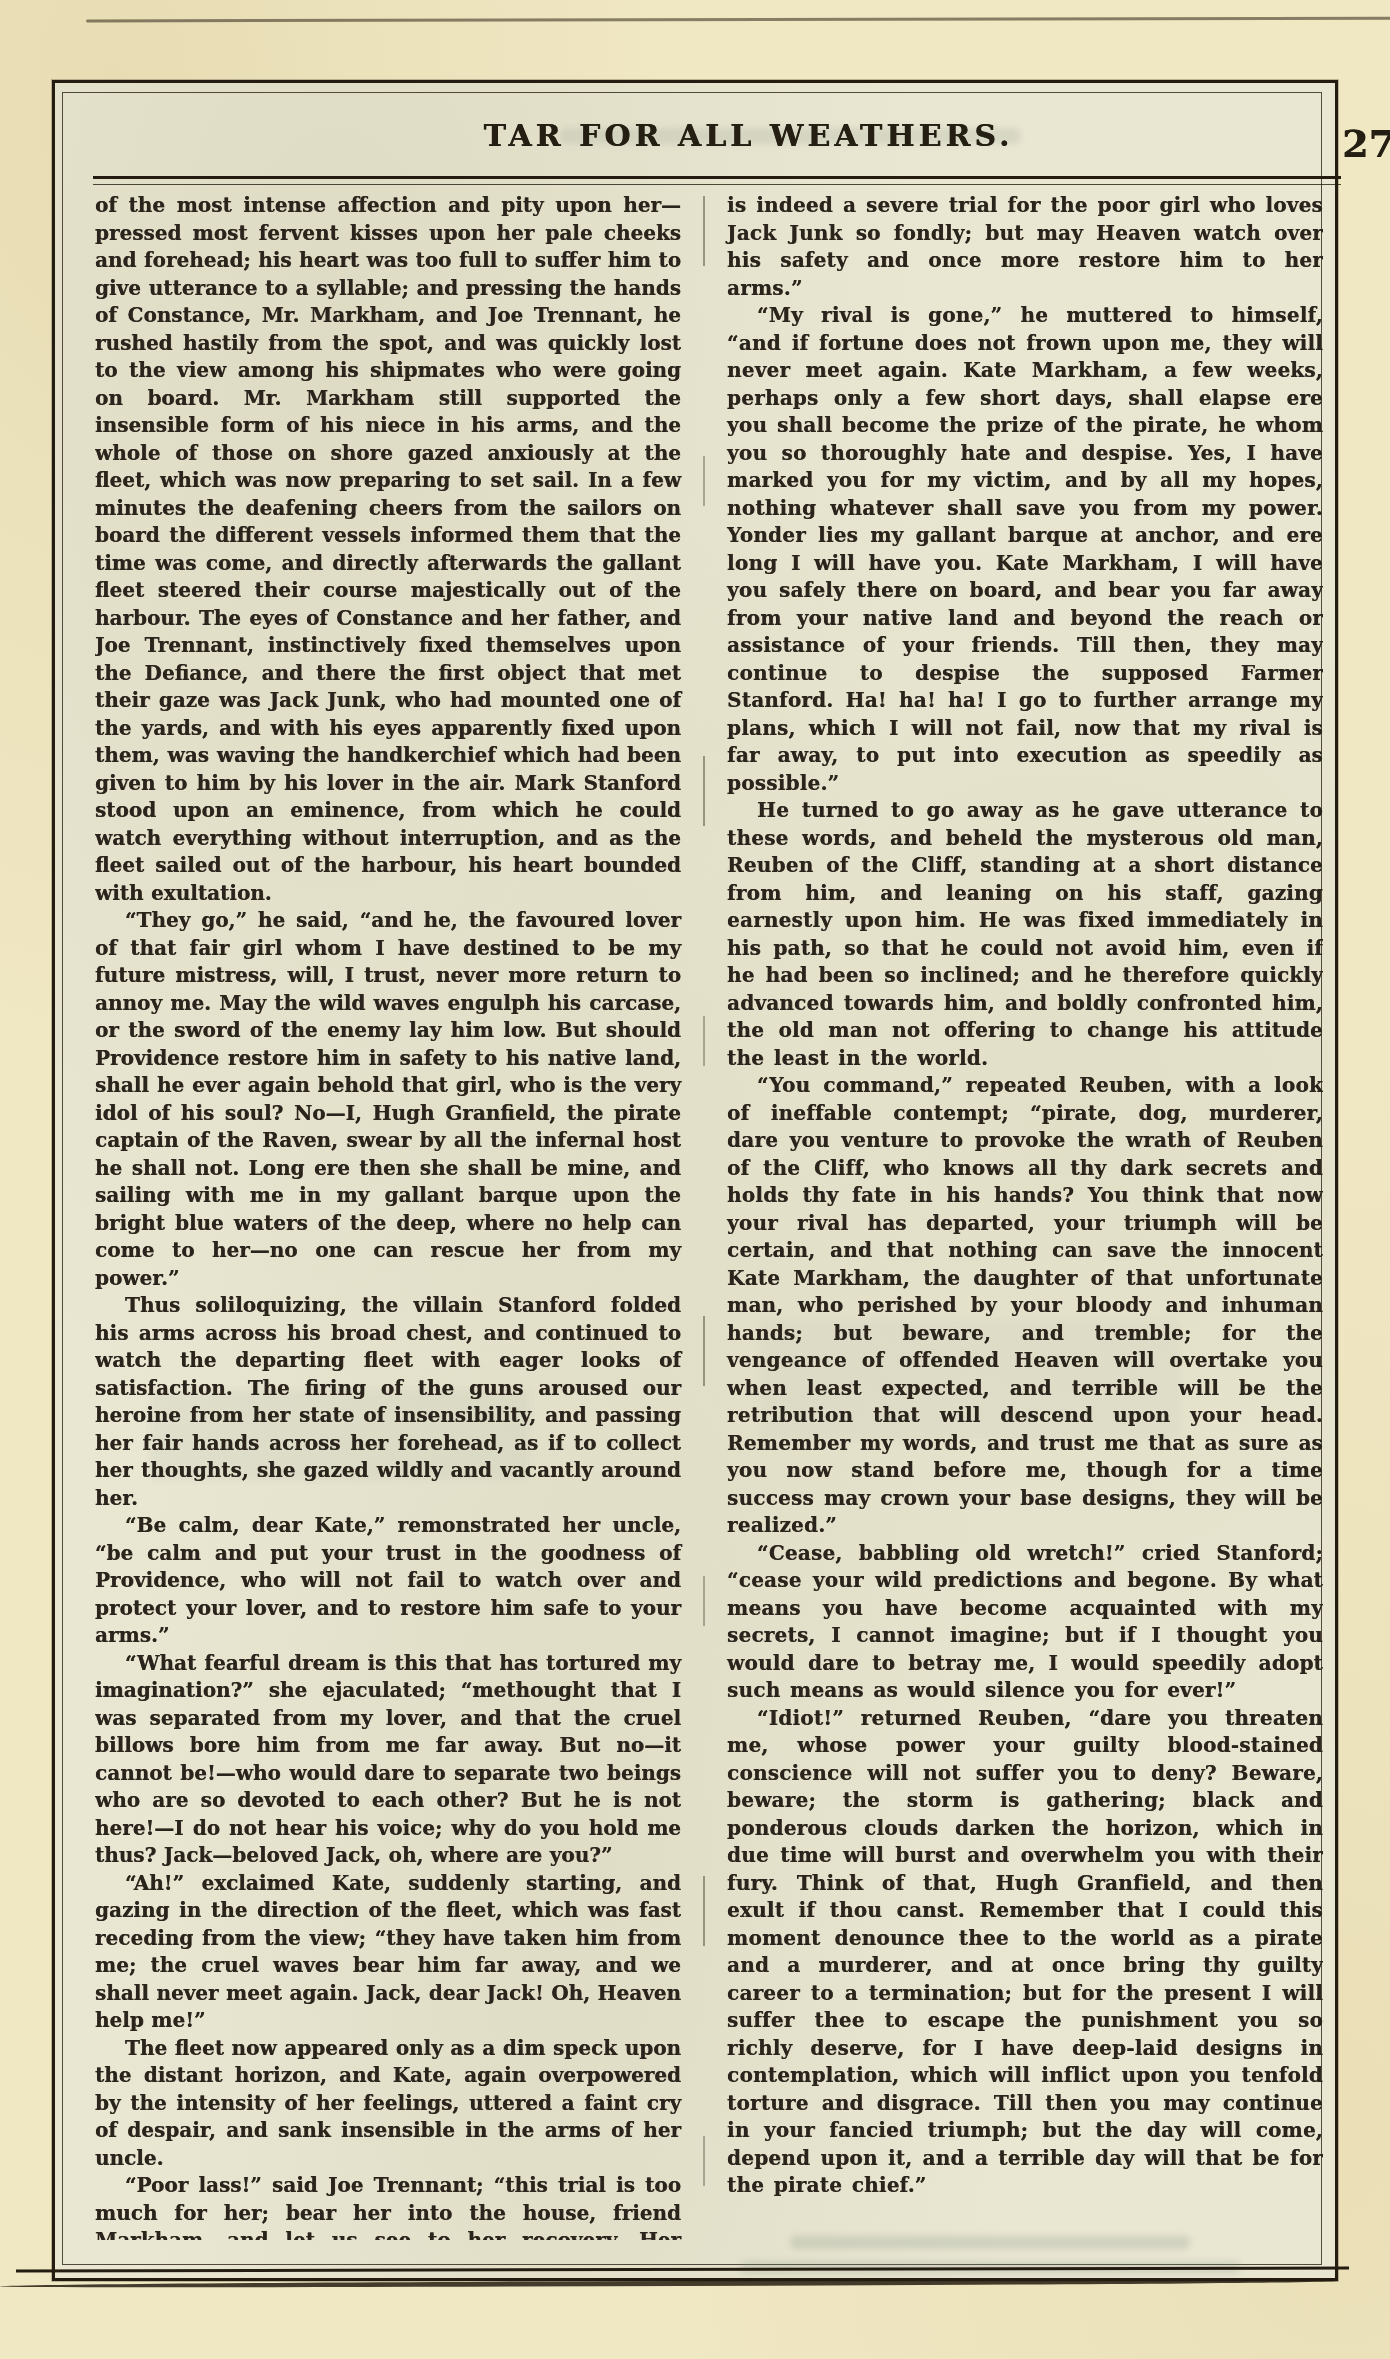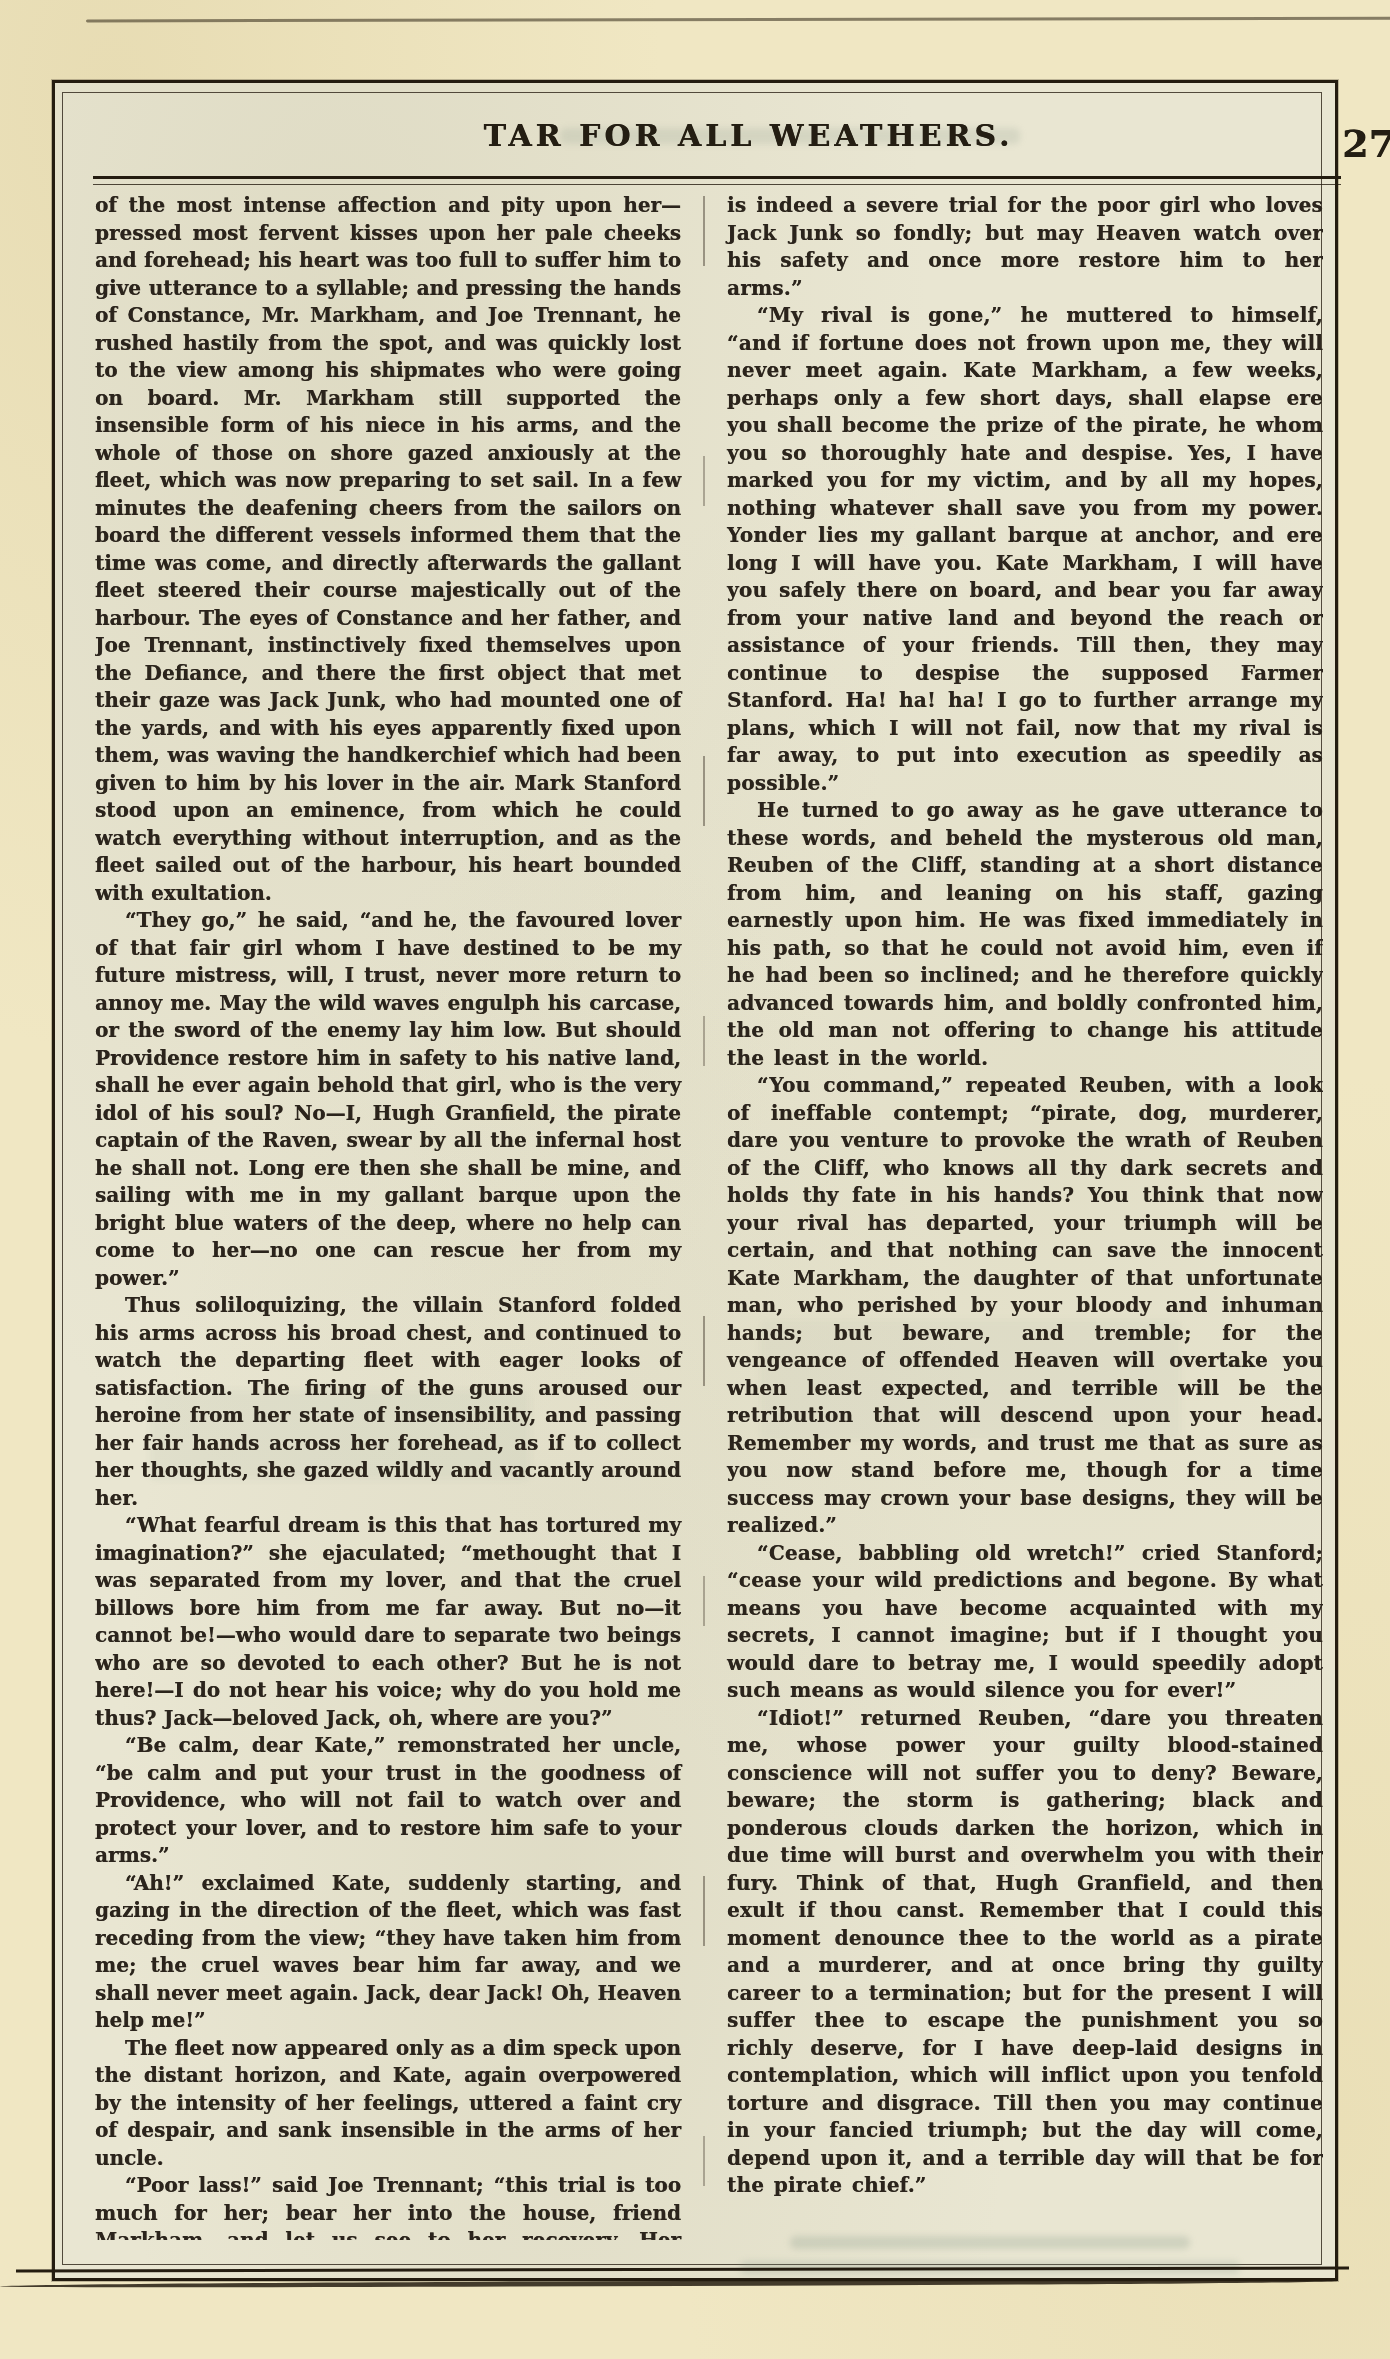--- a/index.html
+++ b/index.html
@@ -125,22 +125,22 @@
     <span class="title">TAR FOR ALL WEATHERS.</span>
   </div>
   <div class="page-number">27</div>
   <div class="header-rule"></div>
 
   <div class="columns">
     <div class="col left">
       <p class="no-indent">of the most intense affection and pity upon her— pressed most fervent kisses upon her pale cheeks and forehead; his heart was too full to suffer him to give utterance to a syllable; and pressing the hands of Constance, Mr. Markham, and Joe Trennant, he rushed hastily from the spot, and was quickly lost to the view among his shipmates who were going on board.  Mr. Markham still supported the insensible form of his niece in his arms, and the whole of those on shore gazed anxiously at the fleet, which was now preparing to set sail.  In a few minutes the deafening cheers from the sailors on board the different vessels informed them that the time was come, and directly afterwards the gallant fleet steered their course majestically out of the harbour.  The eyes of Constance and her father, and Joe Trennant, instinctively fixed themselves upon the Defiance, and there the first object that met their gaze was Jack Junk, who had mounted one of the yards, and with his eyes apparently fixed upon them, was waving the handkerchief which had been given to him by his lover in the air.  Mark Stanford stood upon an eminence, from which he could watch everything without interruption, and as the fleet sailed out of the harbour, his heart bounded with exultation.</p>
       <p>“They go,” he said, “and he, the favoured lover of that fair girl whom I have destined to be my future mistress, will, I trust, never more return to annoy me.  May the wild waves engulph his carcase, or the sword of the enemy lay him low.  But should Providence restore him in safety to his native land, shall he ever again behold that girl, who is the very idol of his soul?  No—I, Hugh Granfield, the pirate captain of the Raven, swear by all the infernal host he shall not.  Long ere then she shall be mine, and sailing with me in my gallant barque upon the bright blue waters of the deep, where no help can come to her—no one can rescue her from my power.”</p>
       <p>Thus soliloquizing, the villain Stanford folded his arms across his broad chest, and continued to watch the departing fleet with eager looks of satisfaction.  The firing of the guns aroused our heroine from her state of insensibility, and passing her fair hands across her forehead, as if to collect her thoughts, she gazed wildly and vacantly around her.</p>
+      <p>“Be calm, dear Kate,” remonstrated her uncle, “be calm and put your trust in the goodness of Providence, who will not fail to watch over and protect your lover, and to restore him safe to your arms.”</p>
       <p>“What fearful dream is this that has tortured my imagination?” she ejaculated; “methought that I was separated from my lover, and that the cruel billows bore him from me far away.  But no—it cannot be!—who would dare to separate two beings who are so devoted to each other? But he is not here!—I do not hear his voice; why do you hold me thus?  Jack—beloved Jack, oh, where are you?”</p>
-      <p>“Be calm, dear Kate,” remonstrated her uncle, “be calm and put your trust in the goodness of Providence, who will not fail to watch over and protect your lover, and to restore him safe to your arms.”</p>
       <p>“Ah!” exclaimed Kate, suddenly starting, and gazing in the direction of the fleet, which was fast receding from the view; “they have taken him from me; the cruel waves bear him far away, and we shall never meet again.  Jack, dear Jack! Oh, Heaven help me!”</p>
       <p>The fleet now appeared only as a dim speck upon the distant horizon, and Kate, again overpowered by the intensity of her feelings, uttered a faint cry of despair, and sank insensible in the arms of her uncle.</p>
       <p>“Poor lass!” said Joe Trennant; “this trial is too much for her; bear her into the house, friend Markham, and let us see to her recovery. Her spirits have got into the trough of a sea of troubles; I wish I could only lend a hand at the windlass or take in a reef of her canvas if the wind blows too hard.”</p>
     </div>
     <div class="col-gap"></div>
     <div class="col right">
       <p class="no-indent">is indeed a severe trial for the poor girl who loves Jack Junk so fondly; but may Heaven watch over his safety and once more restore him to her arms.”</p>
       <p>“My rival is gone,” he muttered to himself, “and if fortune does not frown upon me, they will never meet again.  Kate Markham, a few weeks, perhaps only a few short days, shall elapse ere you shall become the prize of the pirate, he whom you so thoroughly hate and despise.  Yes, I have marked you for my victim, and by all my hopes, nothing whatever shall save you from my power. Yonder lies my gallant barque at anchor, and ere long I will have you. Kate Markham, I will have you safely there on board, and bear you far away from your native land and beyond the reach or assistance of your friends.  Till then, they may continue to despise the supposed Farmer Stanford. Ha! ha! ha!  I go to further arrange my plans, which I will not fail, now that my rival is far away, to put into execution as speedily as possible.”</p>
       <p>He turned to go away as he gave utterance to these words, and beheld the mysterous old man, Reuben of the Cliff, standing at a short distance from him, and leaning on his staff, gazing earnestly upon him.  He was fixed immediately in his path, so that he could not avoid him, even if he had been so inclined; and he therefore quickly advanced towards him, and boldly confronted him, the old man not offering to change his attitude the least in the world.</p>
       <p>“You command,” repeated Reuben, with a look of ineffable contempt; “pirate, dog, murderer, dare you venture to provoke the wrath of Reuben of the Cliff, who knows all thy dark secrets and holds thy fate in his hands?  You think that now your rival has departed, your triumph will be certain, and that nothing can save the innocent Kate Markham, the daughter of that unfortunate man, who perished by your bloody and inhuman hands; but beware, and tremble; for the vengeance of offended Heaven will overtake you when least expected, and terrible will be the retribution that will descend upon your head. Remember my words, and trust me that as sure as you now stand before me, though for a time success may crown your base designs, they will be realized.”</p>

